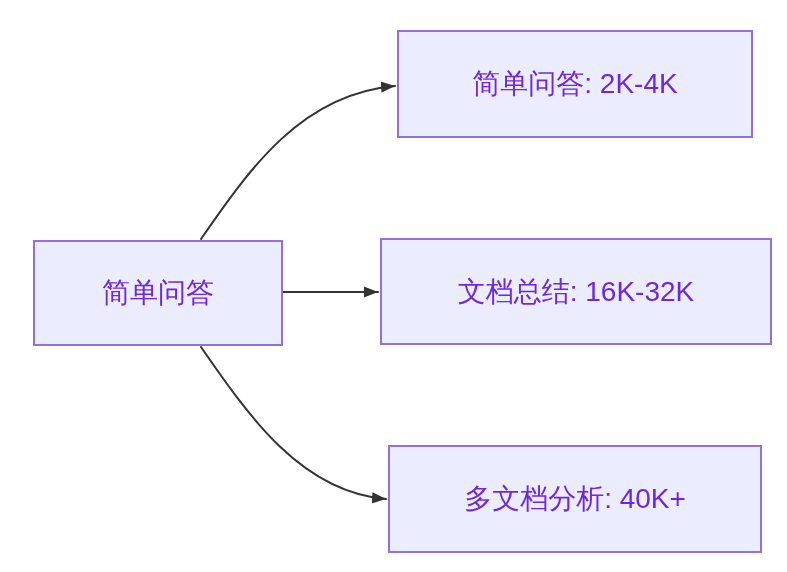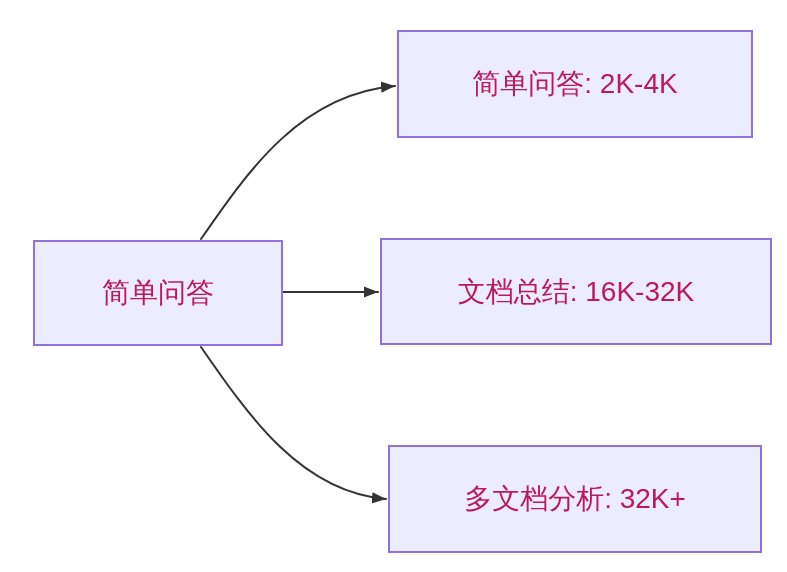--- a/index.html
+++ b/index.html
@@ -26,21 +26,21 @@
     position: absolute;
     box-sizing: border-box;
     background: #ECECFF;
     border: 2px solid #9370DB;
     display: flex;
     align-items: center;
     justify-content: center;
   }
   .node .label {
     font-size: 28px;
-    color: #be185d;
+    color: #6d28d9;
     white-space: nowrap;
     text-align: left;
   }
   .node-root   { left: 33px;  top: 240px; width: 250px; height: 106px; }
   .node-b0     { left: 397px; top: 30px;  width: 356px; height: 108px; }
   .node-b1     { left: 380px; top: 238px; width: 392px; height: 107px; }
   .node-b2     { left: 388px; top: 445px; width: 374px; height: 108px; }
 </style>
 </head>
 <body>
@@ -67,16 +67,16 @@
 
   <div class="node node-b0">
     <span class="label">简单问答: 2K-4K</span>
   </div>
 
   <div class="node node-b1">
     <span class="label">文档总结: 16K-32K</span>
   </div>
 
   <div class="node node-b2">
-    <span class="label">多文档分析: 32K+</span>
+    <span class="label">多文档分析: 40K+</span>
   </div>
 
 </div>
 
 </body></html>

